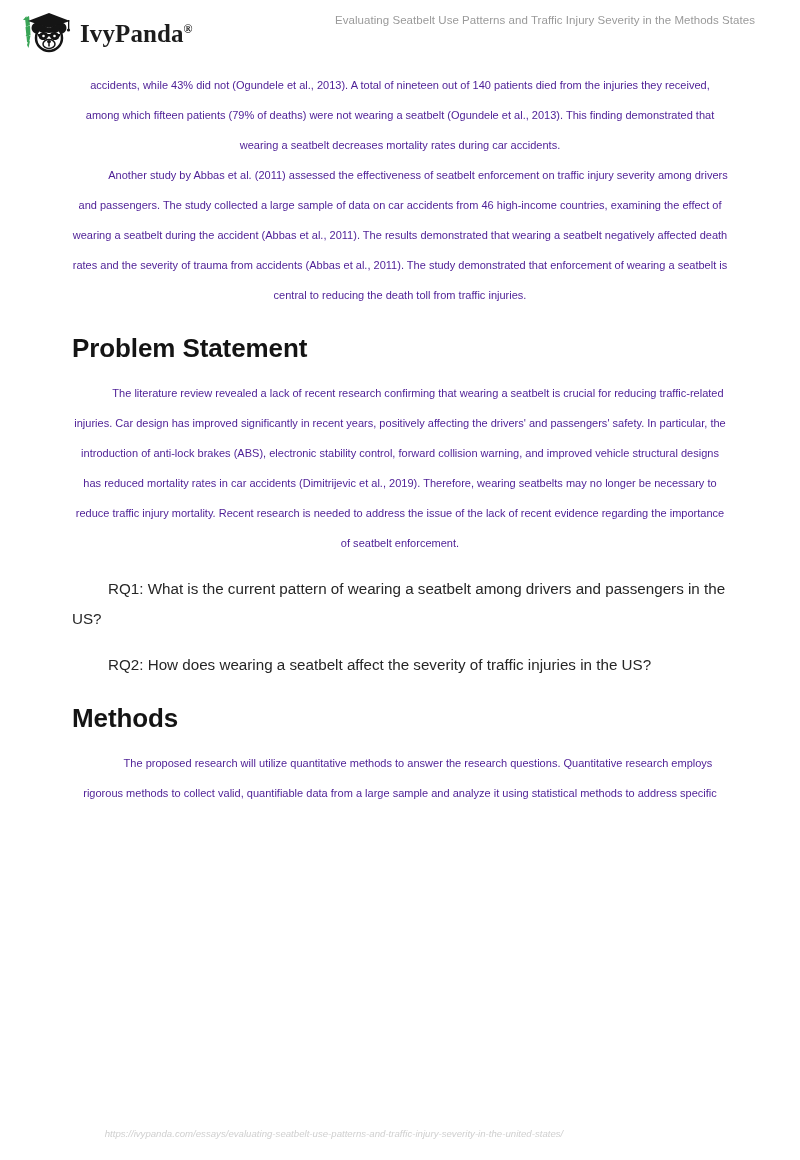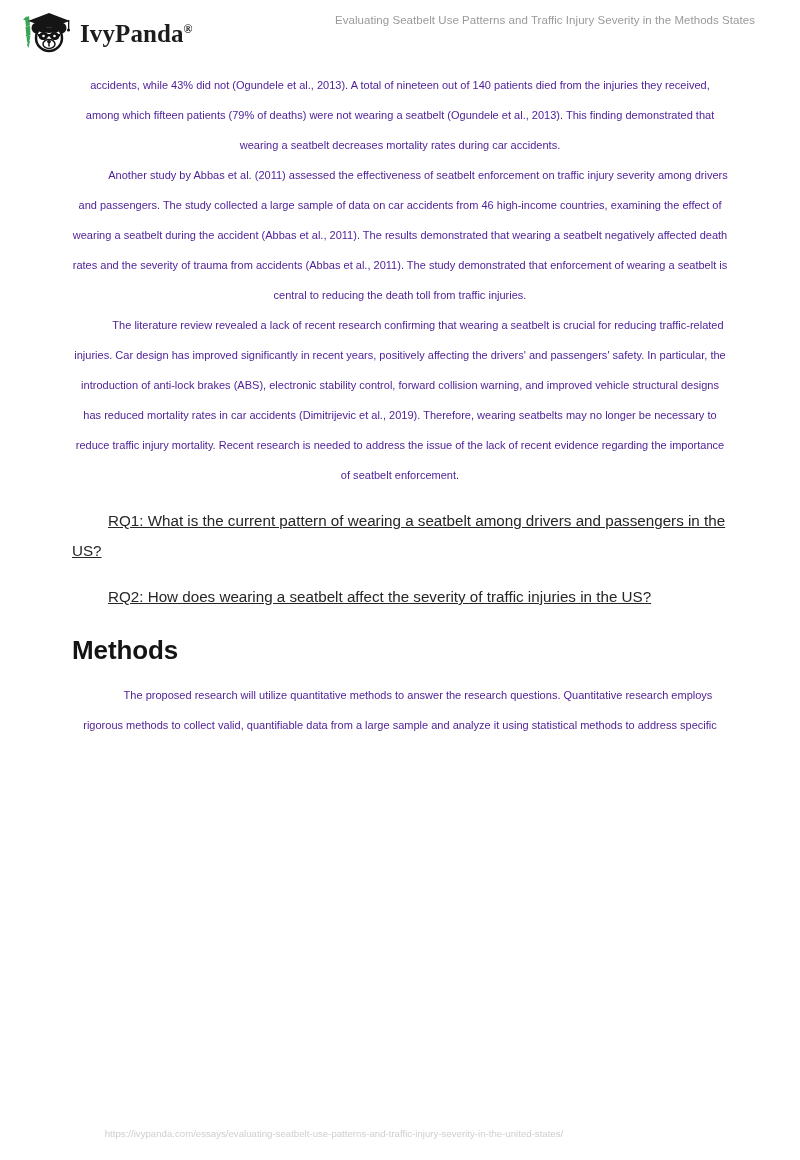--- a/index.html
+++ b/index.html
@@ -106,41 +106,41 @@
     margin: 22px 0 14px 0;
     letter-spacing: -0.1px;
   }
 
   .rq {
     font-size: 15.2px;
     line-height: 30px;
     color: #262626;
     text-indent: 36px;
     margin: 16px 0 0 0;
-    text-decoration: underline;
   }
 
   
   .page-footer {
     position: absolute;
     left: 0;
     bottom: 0;
     width: 800px;
     height: 44px;
   }
   .footer-url {
     position: absolute;
     left: 0;
     top: 12px;
     width: 668px;
     text-align: center;
     font-size: 9.6px;
     color: #cfcfcf;
     letter-spacing: 0.02px;
     white-space: nowrap;
+    font-style: italic;
   }
 </style>
 </head>
 <body>
 
 <div class="page">
 
   <div class="page-header">
 
     <div class="brand">
@@ -185,20 +185,21 @@
 
     <div class="header-title">Evaluating Seatbelt Use Patterns and Traffic Injury Severity in the Methods States</div>
   </div>
 
   <div class="content">
 
     <p class="para no-indent">accidents, while 43% did not (Ogundele et al., 2013). A total of nineteen out of 140 patients died from the injuries they received, among which fifteen patients (79% of deaths) were not wearing a seatbelt (Ogundele et al., 2013). This finding demonstrated that wearing a seatbelt decreases mortality rates during car accidents.</p>
 
     <p class="para">Another study by Abbas et al. (2011) assessed the effectiveness of seatbelt enforcement on traffic injury severity among drivers and passengers. The study collected a large sample of data on car accidents from 46 high-income countries, examining the effect of wearing a seatbelt during the accident (Abbas et al., 2011). The results demonstrated that wearing a seatbelt negatively affected death rates and the severity of trauma from accidents (Abbas et al., 2011). The study demonstrated that enforcement of wearing a seatbelt is central to reducing the death toll from traffic injuries.</p>
 
+    <h2 class="heading">Problem Statement</h2>
 
     <p class="para">The literature review revealed a lack of recent research confirming that wearing a seatbelt is crucial for reducing traffic-related injuries. Car design has improved significantly in recent years, positively affecting the drivers' and passengers' safety. In particular, the introduction of anti-lock brakes (ABS), electronic stability control, forward collision warning, and improved vehicle structural designs has reduced mortality rates in car accidents (Dimitrijevic et al., 2019). Therefore, wearing seatbelts may no longer be necessary to reduce traffic injury mortality. Recent research is needed to address the issue of the lack of recent evidence regarding the importance of seatbelt enforcement.</p>
 
 
 
     <p class="rq">RQ1: What is the current pattern of wearing a seatbelt among drivers and passengers in the US?</p>
 
     <p class="rq">RQ2: How does wearing a seatbelt affect the severity of traffic injuries in the US?</p>
 
     <h2 class="heading">Methods</h2>

